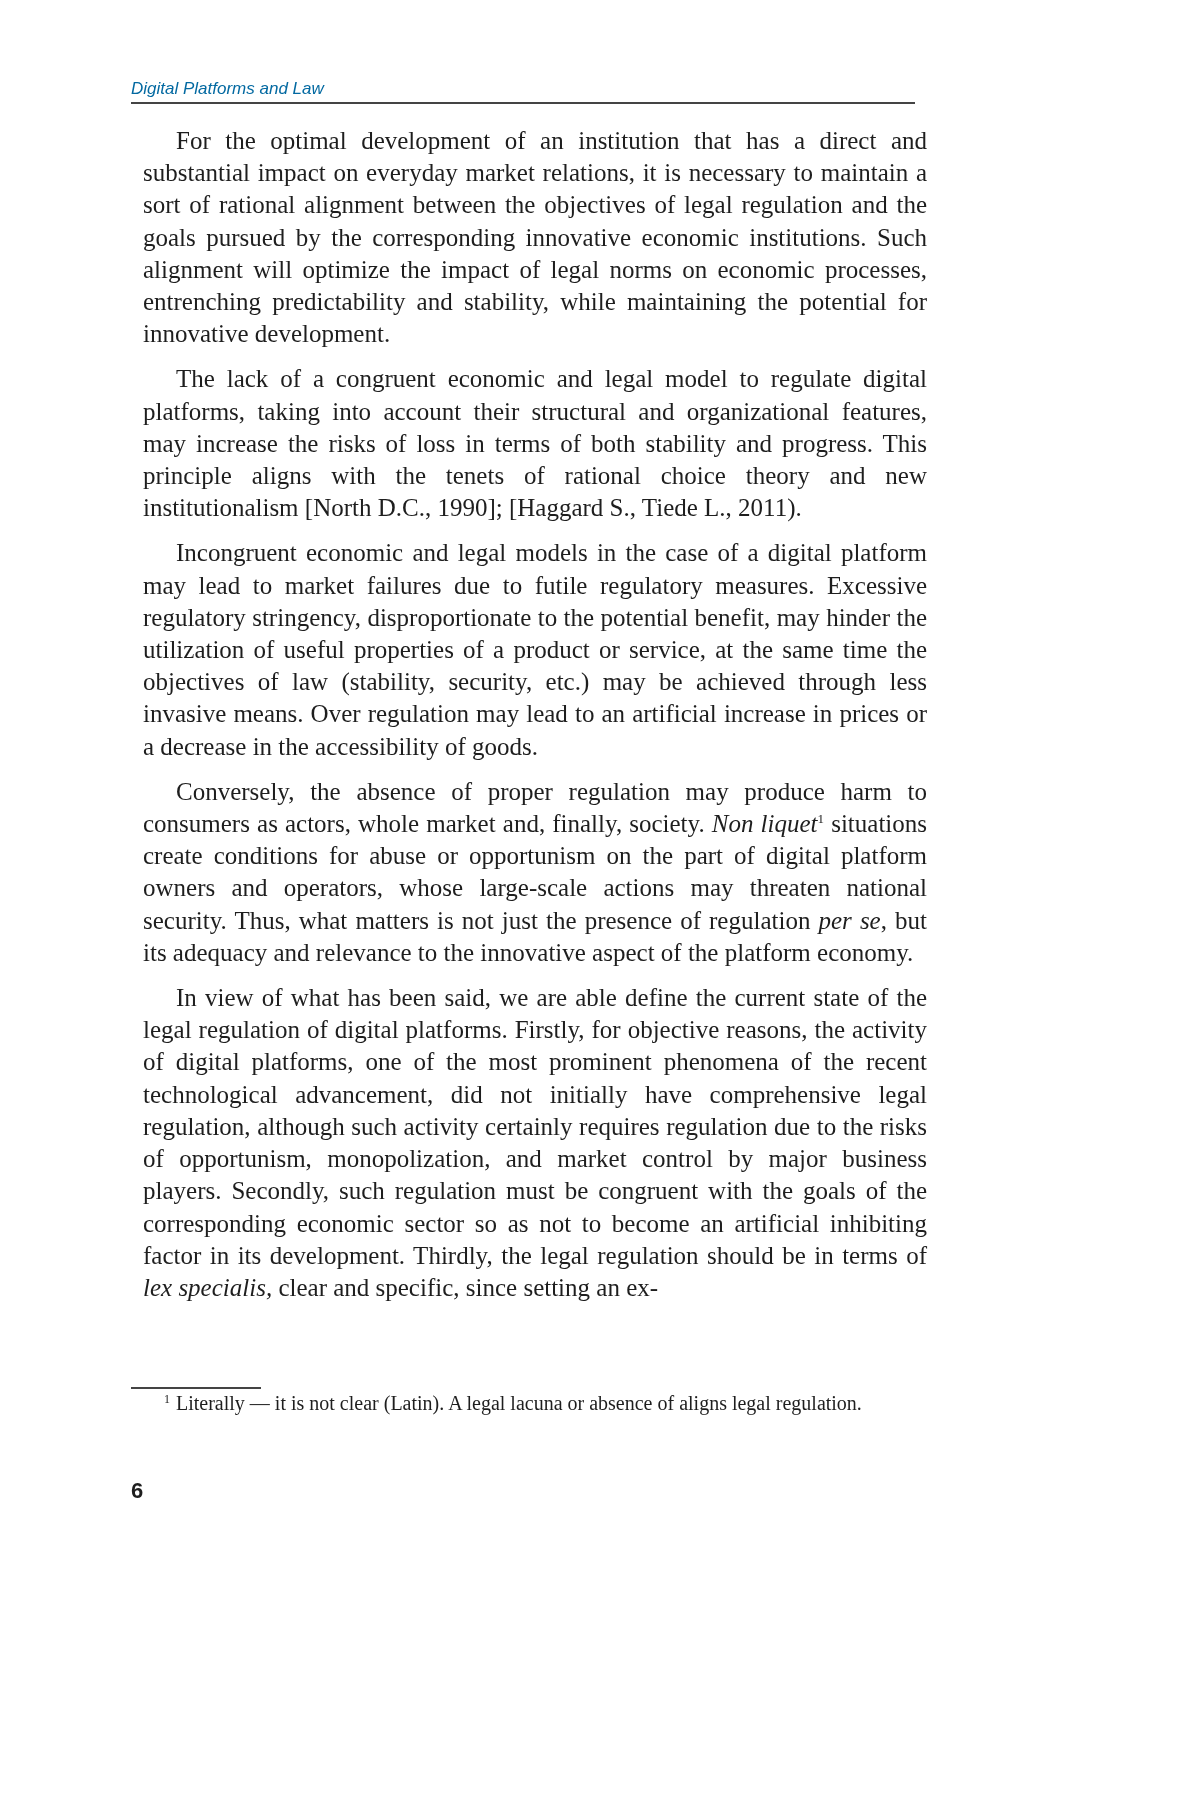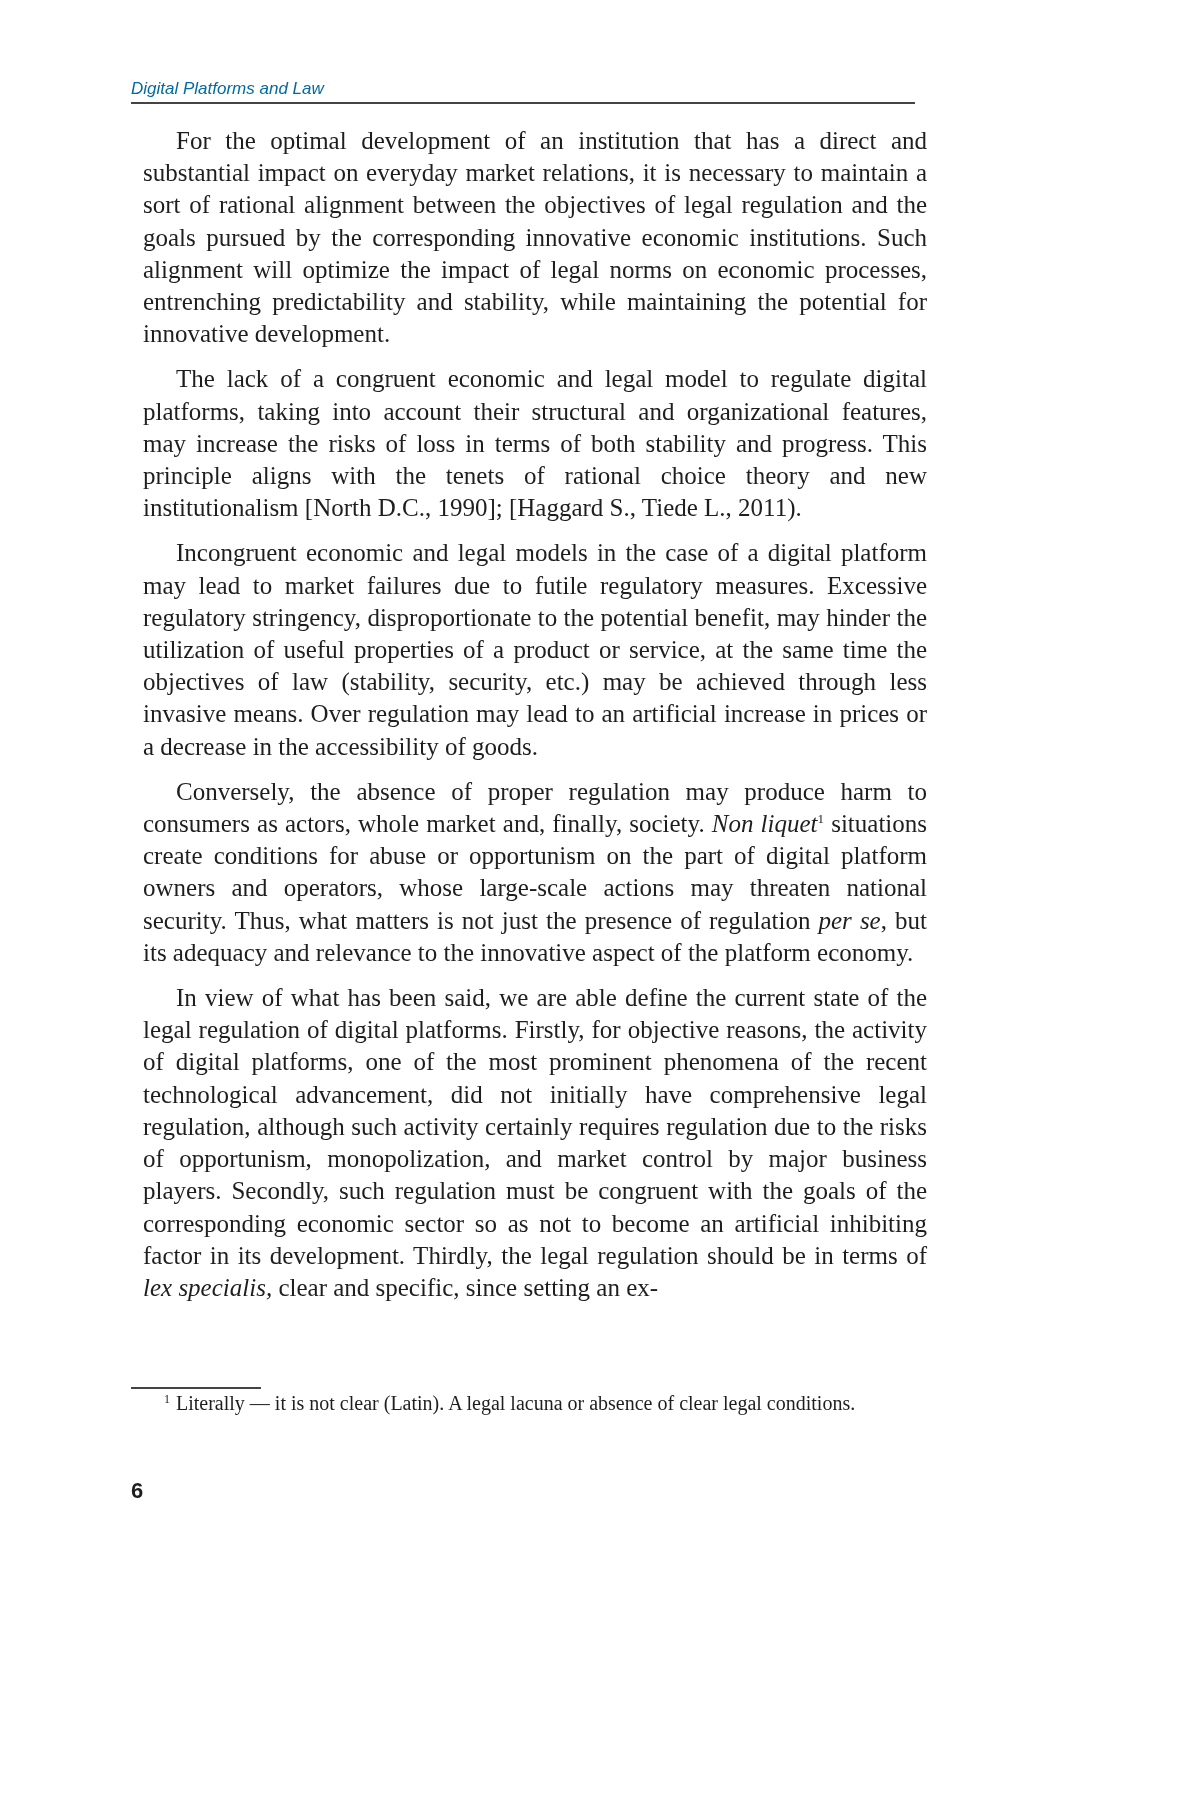--- a/index.html
+++ b/index.html
@@ -109,16 +109,16 @@
 
   <div class="body-text">
     <p>For the optimal development of an institution that has a direct and substantial impact on everyday market relations, it is necessary to main­tain a sort of rational alignment between the objectives of legal regula­tion and the goals pursued by the corresponding innovative economic institutions. Such alignment will optimize the impact of legal norms on economic processes, entrenching predictability and stability, while maintaining the potential for innovative development.</p>
     <p>The lack of a congruent economic and legal model to regulate digital platforms, taking into account their structural and organizational fea­tures, may increase the risks of loss in terms of both stability and prog­ress. This principle aligns with the tenets of rational choice theory and new institutionalism [North D.C., 1990]; [Haggard S., Tiede L., 2011).</p>
     <p>Incongruent economic and legal models in the case of a digital plat­form may lead to market failures due to futile regulatory measures. Ex­cessive regulatory stringency, disproportionate to the potential benefit, may hinder the utilization of useful properties of a product or service, at the same time the objectives of law (stability, security, etc.) may be achieved through less invasive means. Over regulation may lead to an artificial increase in prices or a decrease in the accessibility of goods.</p>
     <p><span>Conversely, the absence of proper regulation may produce harm to consumers as actors, whole market and, finally, society. </span><em>Non liquet</em><sup>1</sup><span> situ­ations create conditions for abuse or opportunism on the part of digital platform owners and operators, whose large-scale actions may threaten national security. Thus, what matters is not just the presence of regula­tion </span><em>per se</em><span>, but its adequacy and relevance to the innovative aspect of the platform economy.</span></p>
     <p><span>In view of what has been said, we are able define the current state of the legal regulation of digital platforms. Firstly, for objective reasons, the activity of digital platforms, one of the most prominent phenomena of the recent technological advancement, did not initially have comprehensive legal regulation, although such activity certainly requires regulation due to the risks of opportunism, monopolization, and market control by major business players. Secondly, such regulation must be congruent with the goals of the corresponding economic sector so as not to become an ar­tificial inhibiting factor in its development. Thirdly, the legal regulation should be in terms of </span><em>lex specialis,</em><span> clear and specific, since setting an ex-</span></p>
   </div>
 
   <div class="footnote-rule"></div>
-  <div class="footnote"><sup>1</sup><span>Literally — it is not clear (Latin). A legal lacuna or absence of clear legal conditions.</span></div>
+  <div class="footnote"><sup>1</sup><span>Literally — it is not clear (Latin). A legal lacuna or absence of aligns legal regulation.</span></div>
 
   <div class="page-number">6</div>
 </div>
 
 </body></html>

